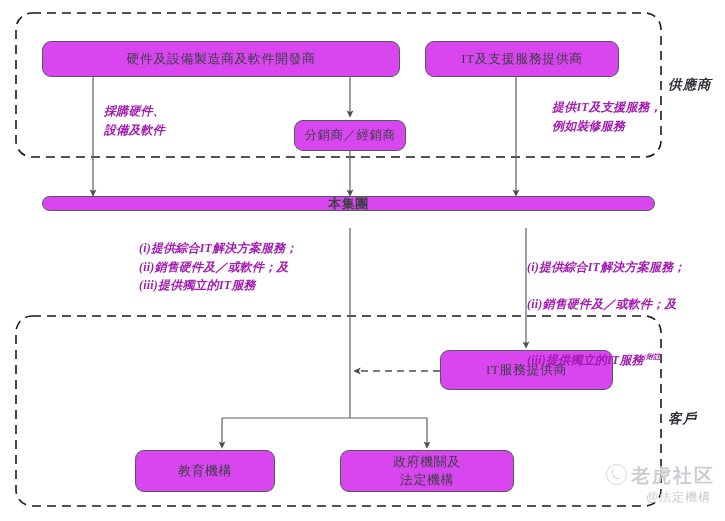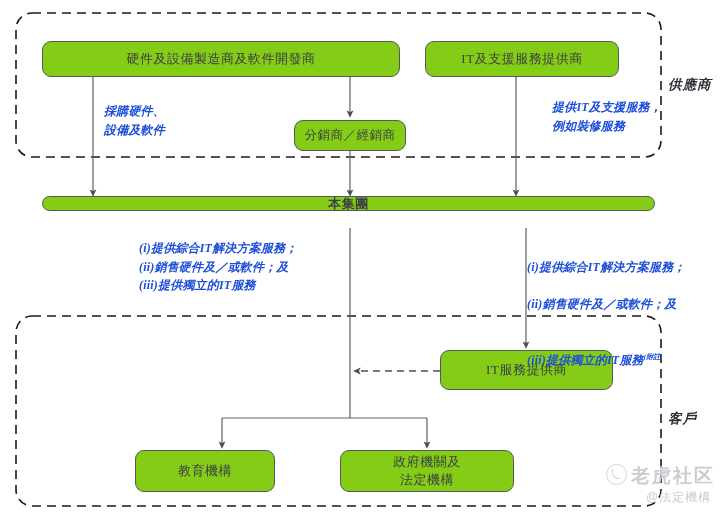--- a/index.html
+++ b/index.html
@@ -22,38 +22,38 @@
     left: 0;
     top: 0;
     width: 725px;
     height: 521px;
   }
   .node {
     position: absolute;
     box-sizing: border-box;
     border: 1.2px solid #55595e;
     border-radius: 9px;
-    background: #84cc16;
+    background: #d946ef;
     display: flex;
     align-items: center;
     justify-content: center;
     text-align: center;
     color: #3b3f45;
     font-size: 13px;
     line-height: 1.35;
     letter-spacing: 0.5px;
     z-index: 3;
   }
   .node-label {
     display: block;
     white-space: pre-line;
   }
   .edge-label {
     position: absolute;
-    color: #1d4ed8;
+    color: #a21caf;
     font-size: 12px;
     font-style: italic;
     font-weight: bold;
     line-height: 1.55;
     white-space: pre-line;
     letter-spacing: 0.2px;
     z-index: 4;
   }
   .zone-label {
     position: absolute;

